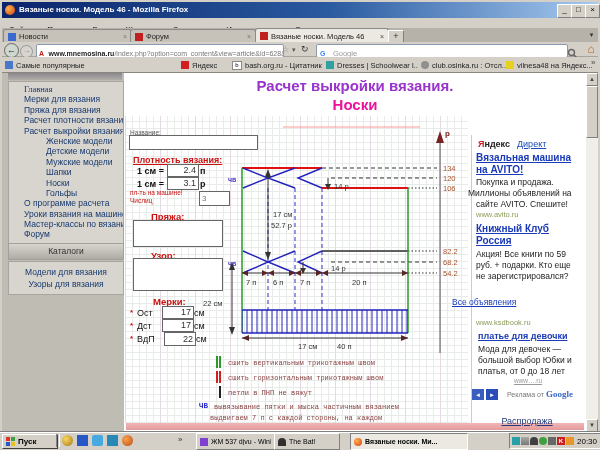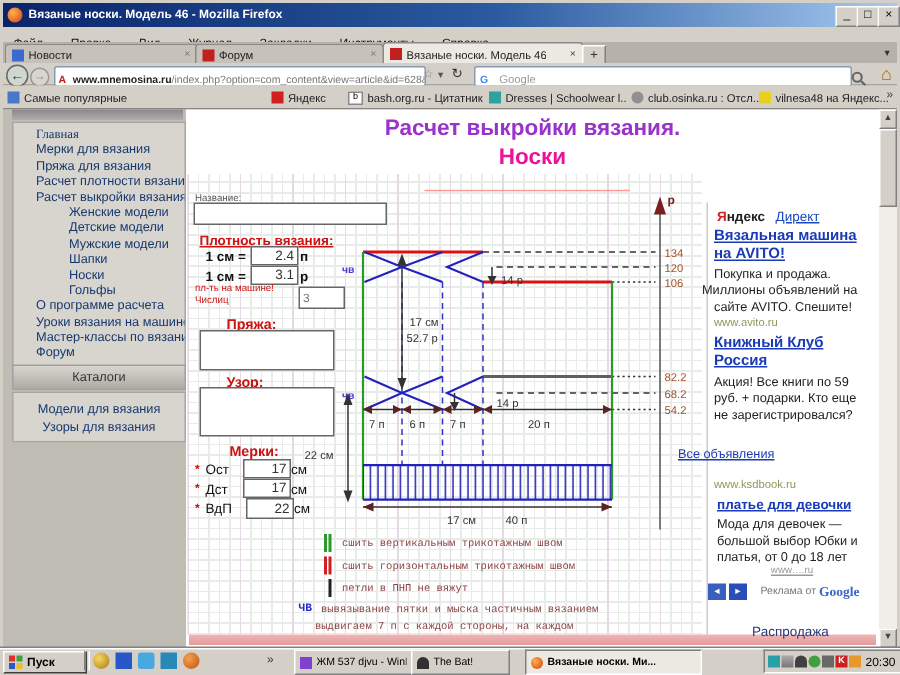--- a/index.html
+++ b/index.html
@@ -341,21 +341,21 @@
   <div class="a adbody" style="left:478px;top:344px;">Мода для девочек —</div>
   <div class="a adbody" style="left:478px;top:355px;">большой выбор Юбки и</div>
   <div class="a adbody" style="left:478px;top:366px;">платья, от 0 до 18 лет</div>
   <div class="a ctr f6 u" style="left:476px;top:377px;width:104px;color:#999;">www….ru</div>
 
   <div class="a ctr" style="left:472px;top:389px;width:12px;height:11px;background:#3a5ec0;color:#fff;font-size:7px;line-height:11px;">◂</div>
   <div class="a ctr" style="left:486px;top:389px;width:12px;height:11px;background:#2a4eb8;color:#fff;font-size:7px;line-height:11px;">▸</div>
   <div class="a f7" style="left:507px;top:391px;color:#777;">Реклама от</div>
   <div class="a f9 b" style="left:546px;top:389px;color:#3a67c8;font-family:'Liberation Serif',serif;">Google</div>
 
-  <div class="a ctr f9" style="left:471px;top:416px;width:112px;color:#223a7a;">Распродажа</div>
+  <div class="a ctr f9" style="left:471px;top:416px;width:112px;color:#223a7a;text-decoration:underline;">Распродажа</div>
 
   <div class="a" style="left:586px;top:73px;width:12px;height:359px;background:#f0eee8;"></div>
   <div class="a out2 ctr" style="left:586px;top:73px;width:10px;height:11px;font-size:6px;line-height:10px;color:#444;">▲</div>
   <div class="a out2" style="left:586px;top:86px;width:10px;height:50px;"></div>
   <div class="a out2 ctr" style="left:586px;top:419px;width:10px;height:11px;font-size:6px;line-height:10px;color:#444;">▼</div>
 
   <div class="a" style="left:0;top:432px;width:600px;height:18px;background:#d4d0c8;border-top:1px solid #fff;box-shadow:0 -1px 0 #808080;"></div>
   <div class="a out tbtn" style="left:2px;top:434px;width:48px;height:13px;">
     <span style="display:grid;grid-template-columns:4px 4px;grid-template-rows:4px 4px;gap:1px;">
       <span style="background:#e03028;"></span>

